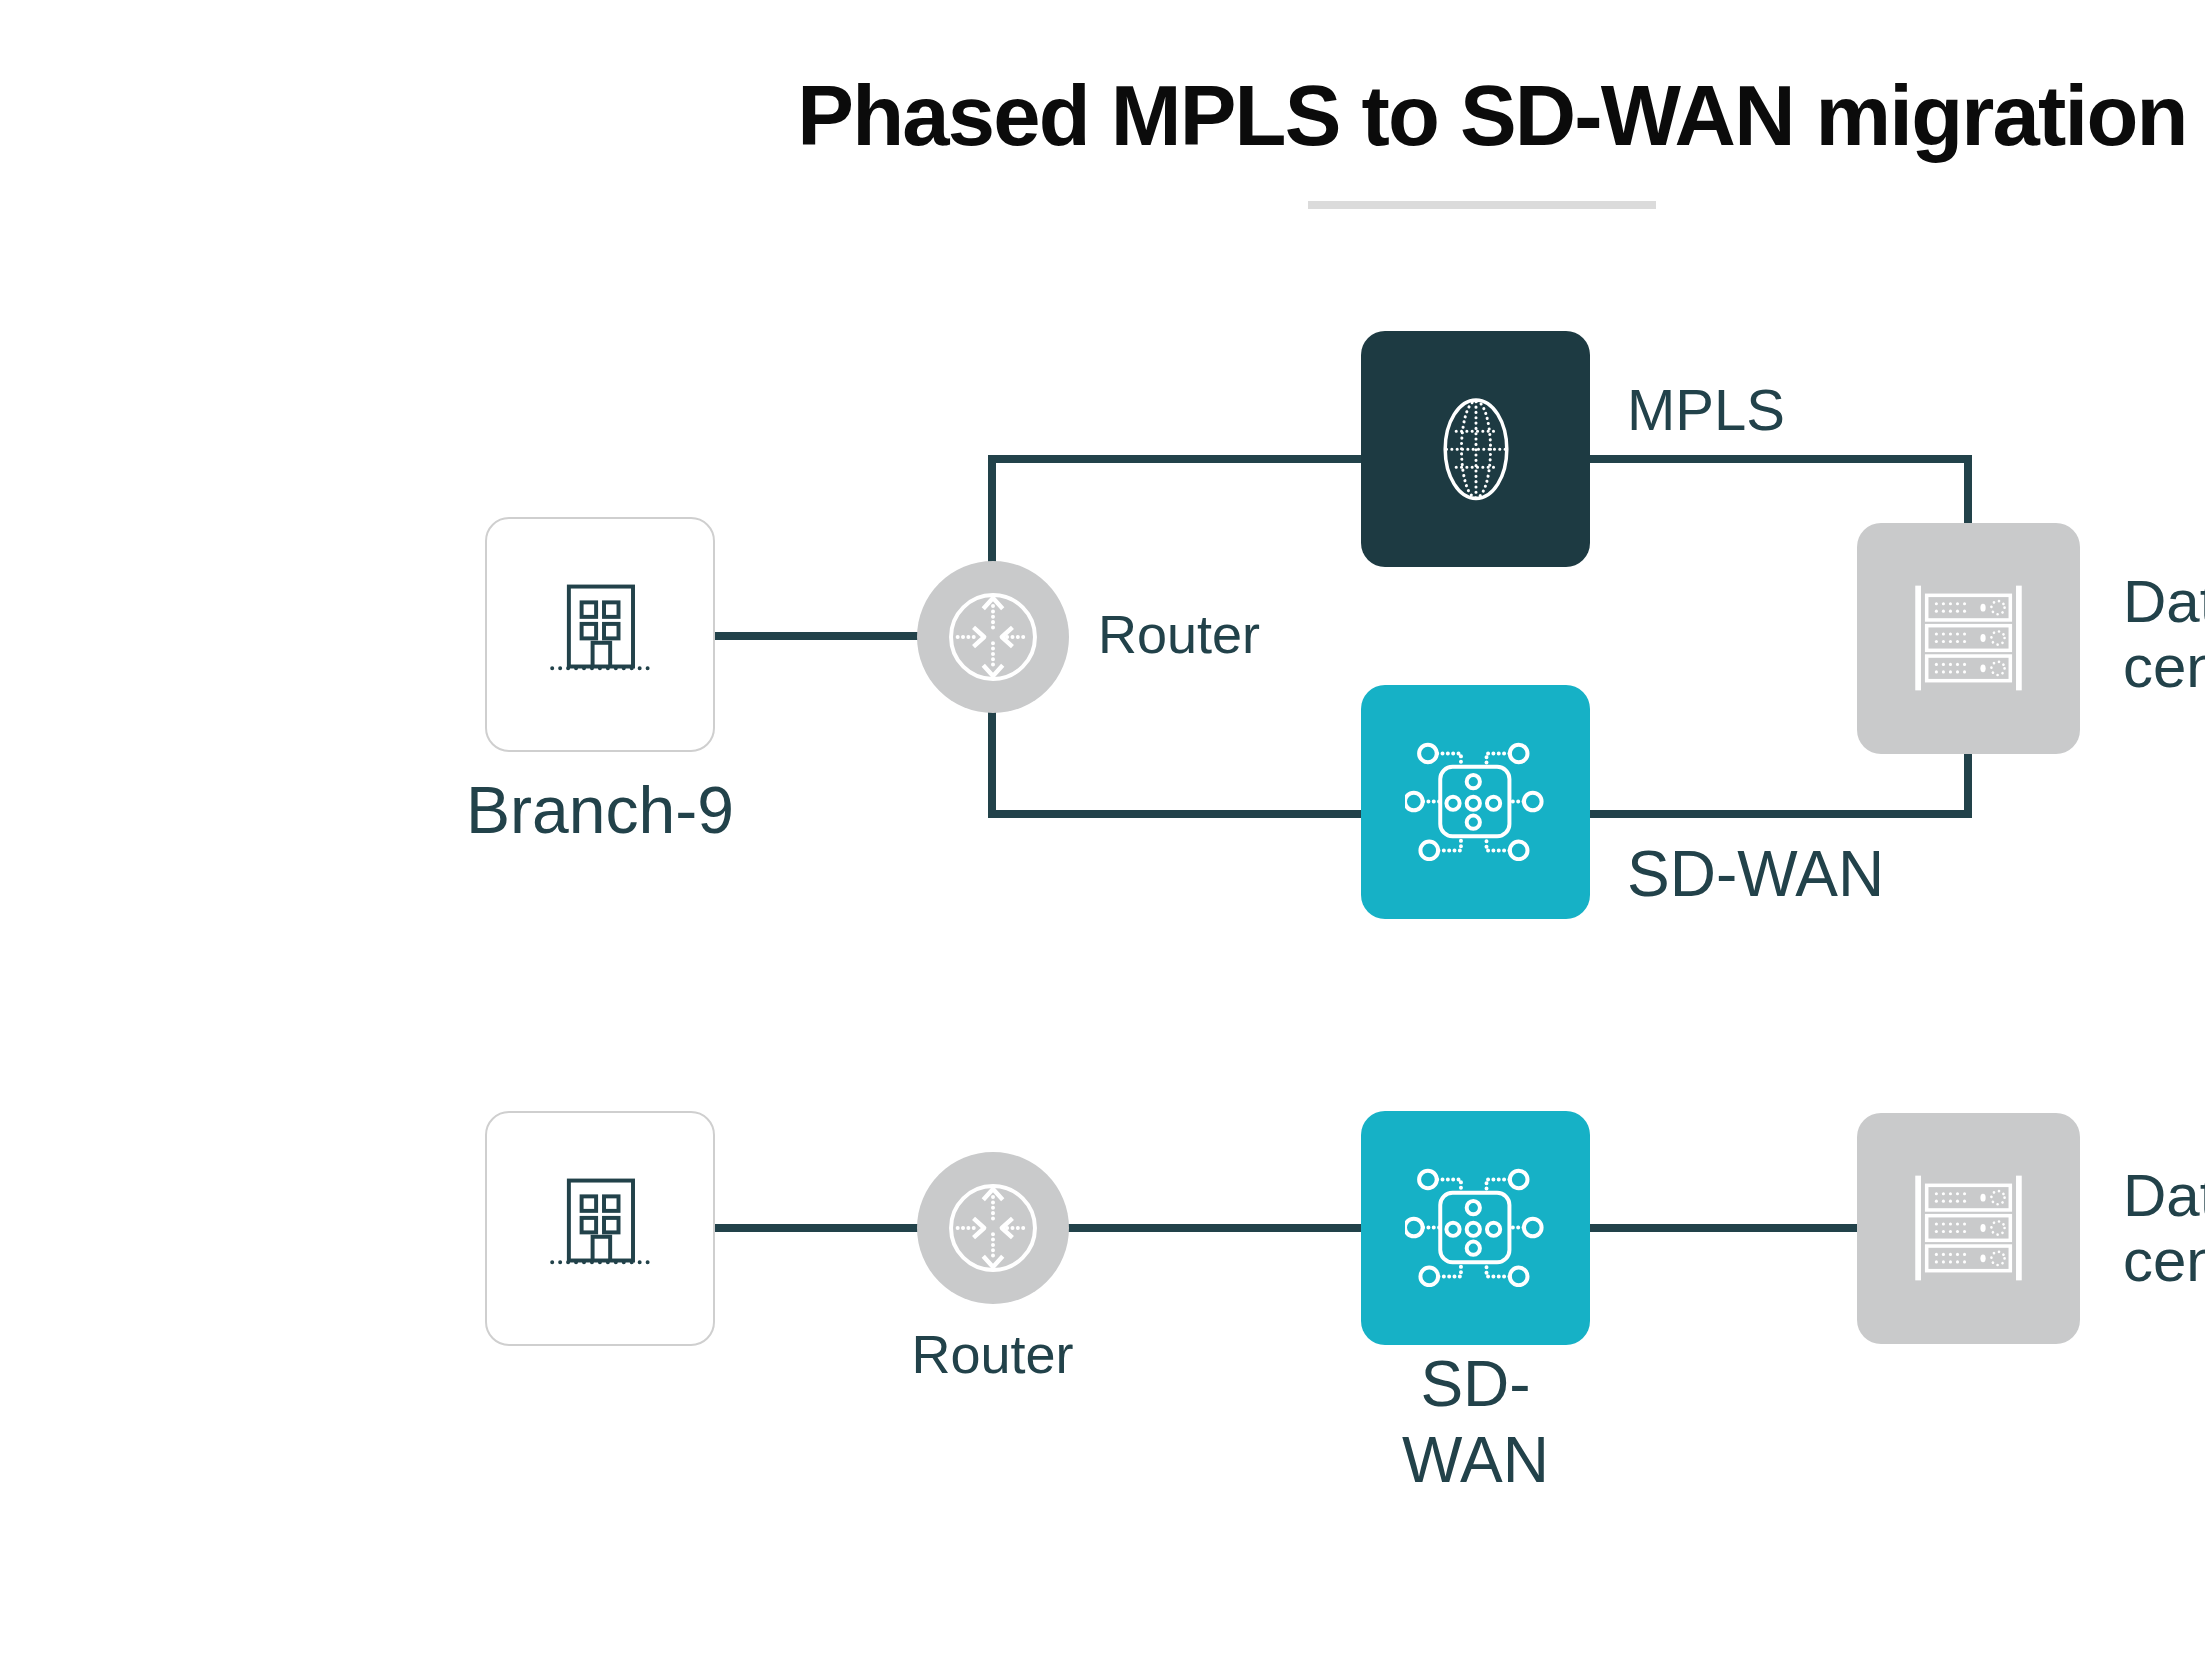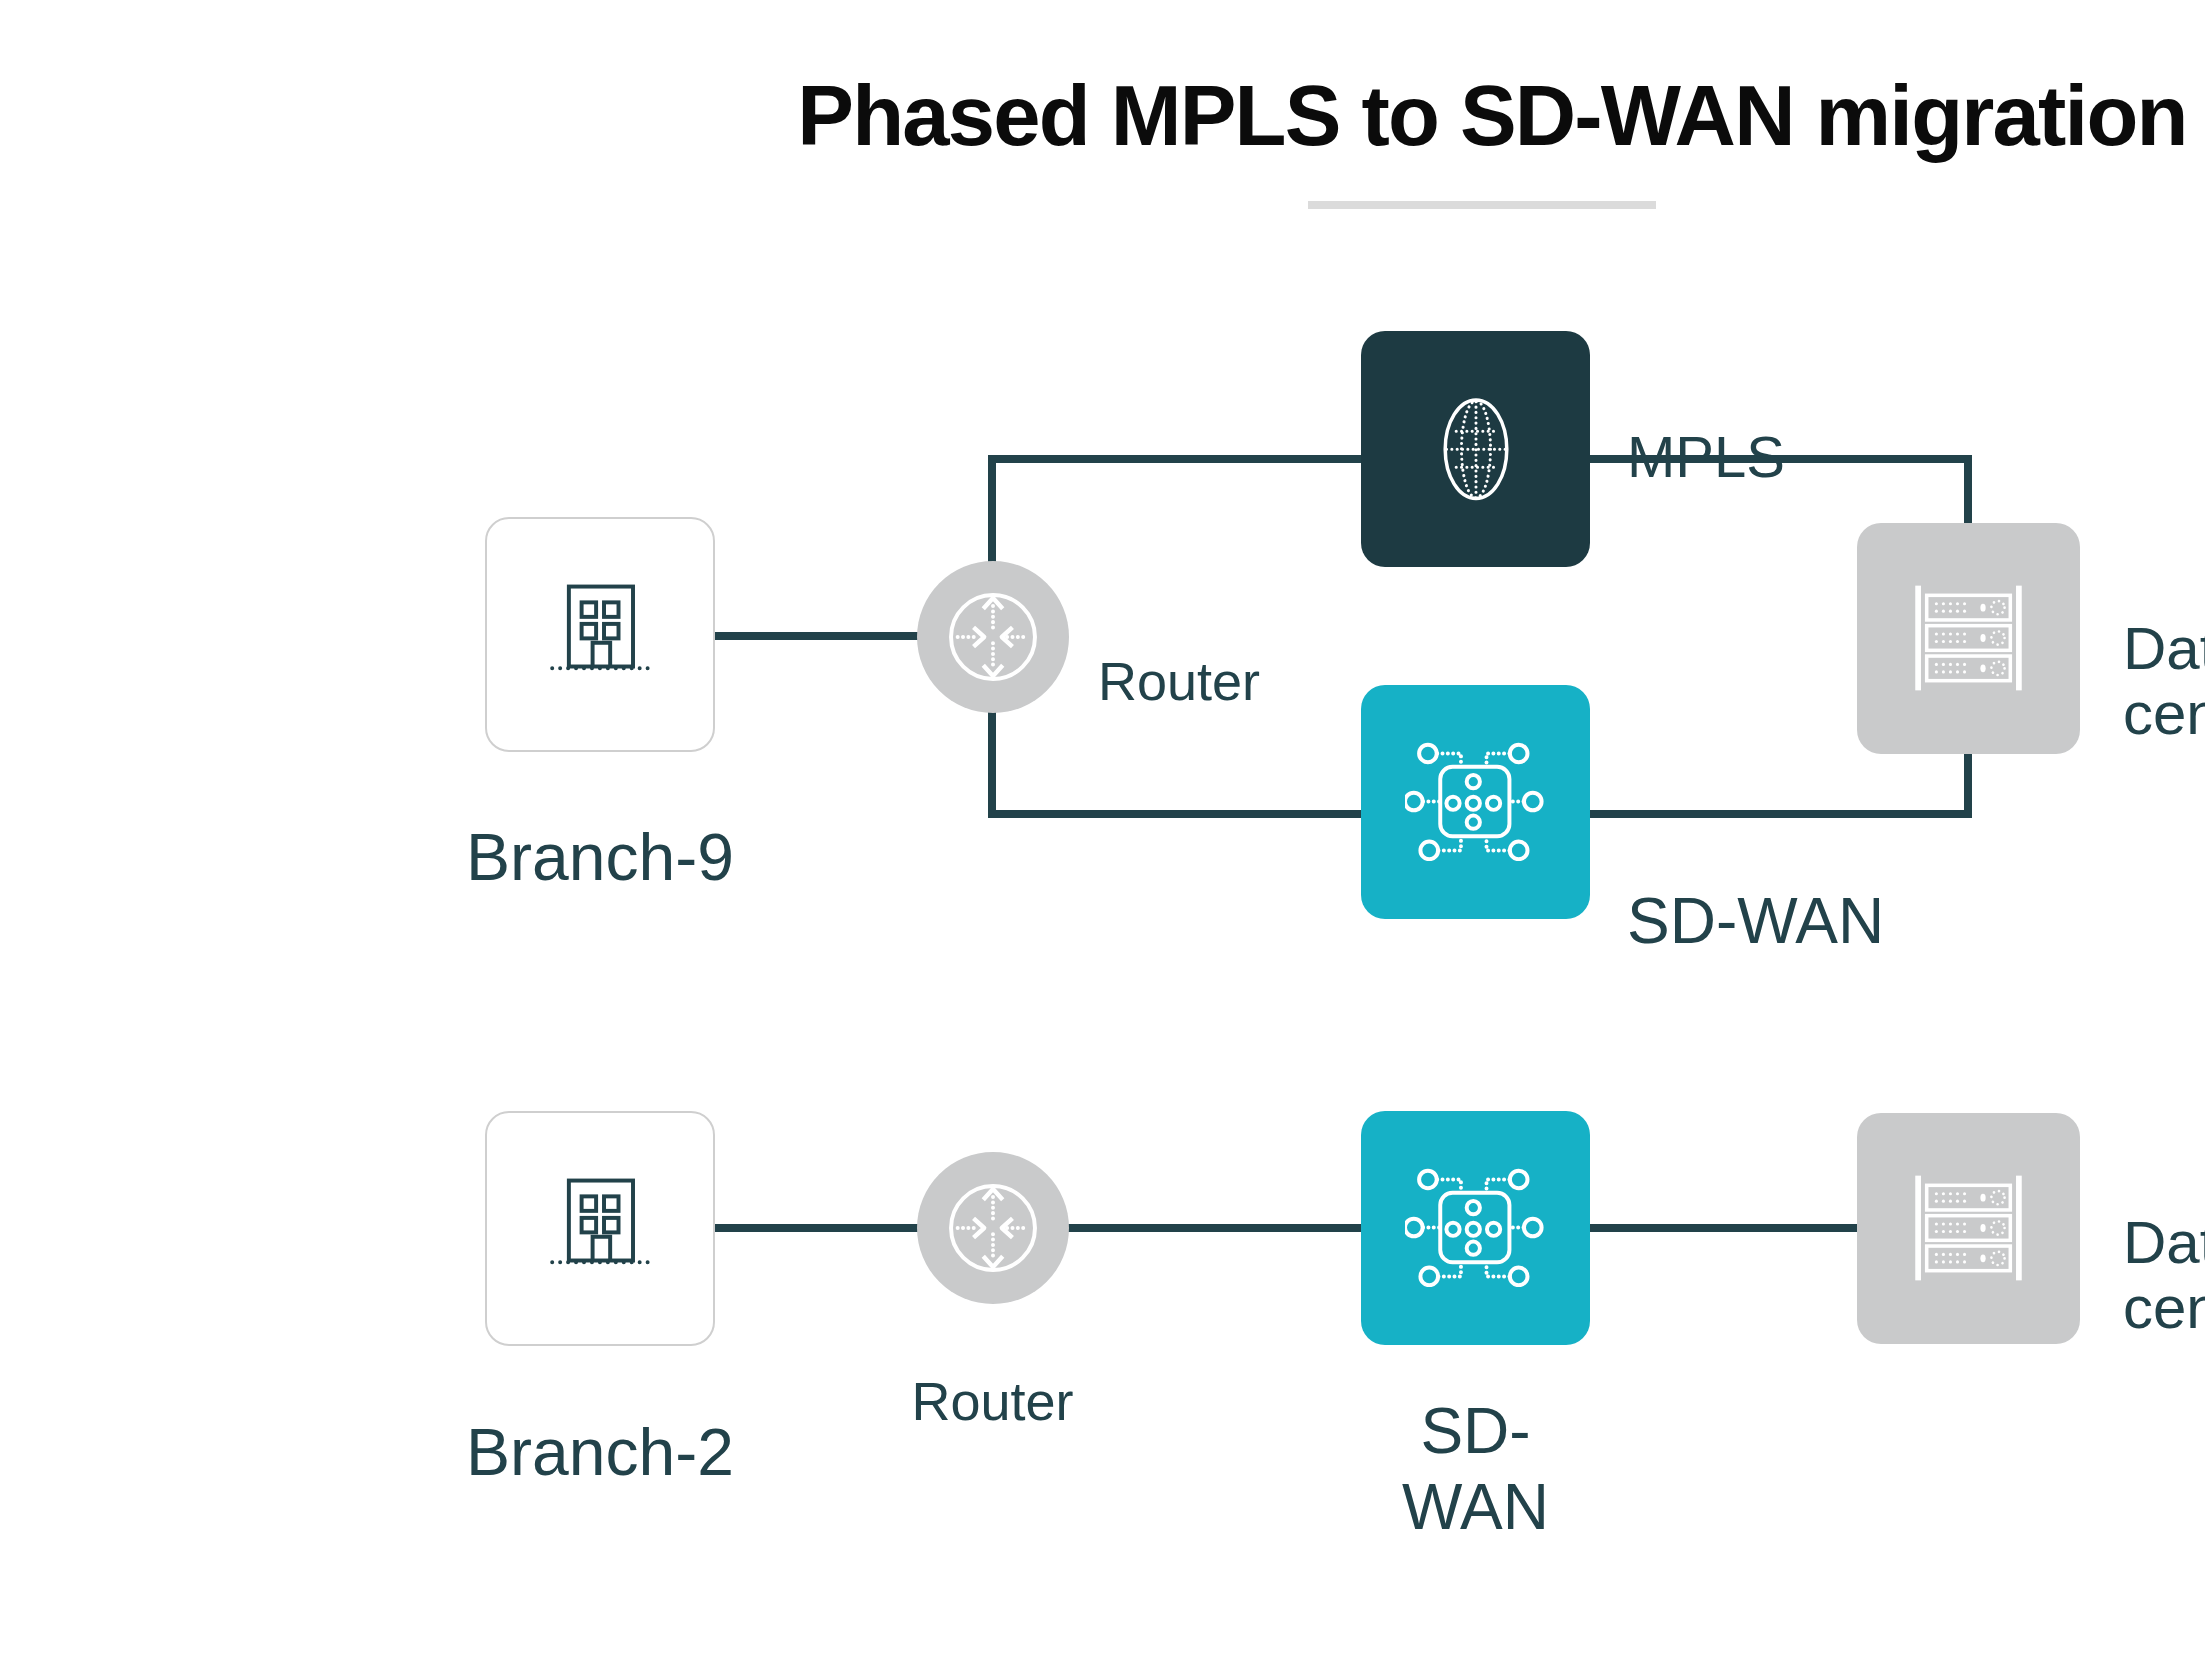--- a/index.html
+++ b/index.html
@@ -9,21 +9,21 @@
   .page-title{left:610px;top:65px;width:1764px;text-align:center;
               font-size:85px;font-weight:700;letter-spacing:-1.8px;color:#0b0b0b;line-height:1.2;}
   .title-underline{left:1308px;top:201px;width:348px;height:8.4px;background:#dbdbdb;}
   .line{position:absolute;background:#22424a;}
   .node-box{position:absolute;border-radius:24px;}
   .branch-box{width:230px;height:235px;background:#ffffff;border:2.2px solid #cfcfcf;box-sizing:border-box;}
   .mpls-box{width:229px;height:236px;background:#1d3a42;}
   .sdwan-box{width:229px;height:234px;background:#16b1c6;}
   .dc-box{width:223px;height:231px;background:#c9cacb;}
   .router-circle{position:absolute;width:152px;height:152px;border-radius:50%;background:#c9cacb;}
-  .lbl{position:absolute;color:#22424a;line-height:1.18;margin-top:47px;}
+  .lbl{position:absolute;color:#22424a;line-height:1.18;}
   .lbl-branch{font-size:66px;width:318px;text-align:center;}
   .lbl-router1{font-size:54px;}
   .lbl-router2{font-size:54px;width:265px;text-align:center;}
   .lbl-mpls{font-size:58px;}
   .lbl-sdwan1{font-size:64px;}
   .lbl-sdwan2{font-size:64px;width:229px;text-align:center;}
   .lbl-dc{font-size:60px;width:273px;line-height:1.08;}
   svg{position:absolute;display:block;}
   .dotted{stroke-dasharray:0.1 18;stroke-linecap:round;}
   .dotted-s{stroke-dasharray:0.1 12;stroke-linecap:round;}
@@ -174,21 +174,20 @@
         <rect x="68" y="12" width="146" height="182"></rect>
         <rect x="97" y="48" width="33" height="33"></rect>
         <rect x="148" y="48" width="33" height="33"></rect>
         <rect x="97" y="97" width="33" height="33"></rect>
         <rect x="148" y="97" width="33" height="33"></rect>
         <polyline points="122,194 122,140 162,140 162,194"></polyline>
         <line class="dotted" x1="30" y1="198" x2="252" y2="198"></line>
       </g>
     </svg>
   </div>
-  <div class="lbl lbl-branch" style="left:441px;top:1367px;">Branch-2</div>
 
   <div class="router-circle" style="left:917px;top:1152px;">
     <svg viewBox="0 0 344 344" width="152" height="152" style="left:0;top:0;">
       <g stroke="#ffffff" fill="none">
         <circle cx="172" cy="172" r="95" stroke-width="9"></circle>
         <polyline points="150,108 172,84 194,108" stroke-width="10" stroke-linejoin="round"></polyline>
         <line class="dotted-s" x1="172" y1="102" x2="172" y2="158" stroke-width="9"></line>
         <polyline points="150,236 172,260 194,236" stroke-width="10" stroke-linejoin="round"></polyline>
         <line class="dotted-s" x1="172" y1="186" x2="172" y2="242" stroke-width="9"></line>
         <polyline points="128,150 152,172 128,194" stroke-width="10" stroke-linejoin="round"></polyline>

